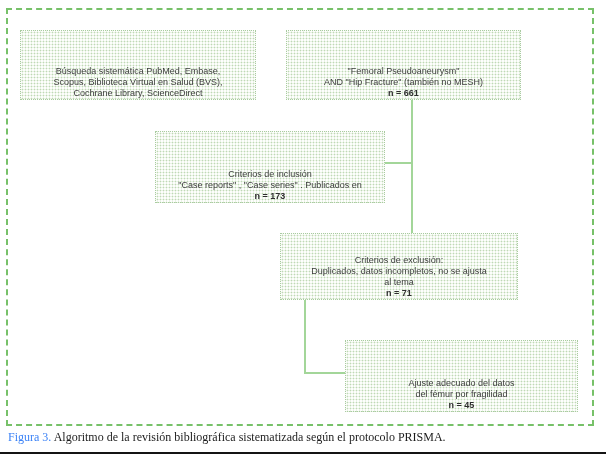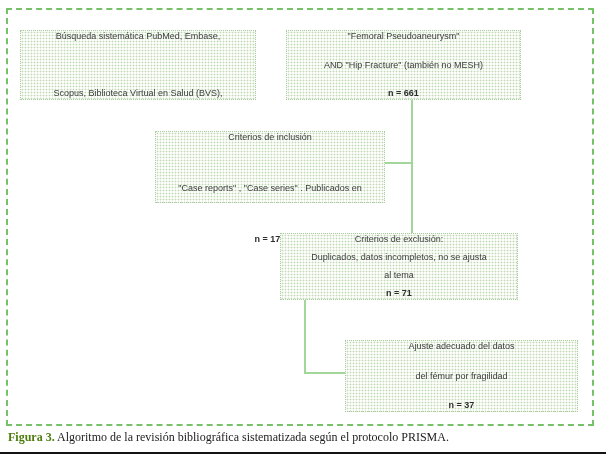--- a/index.html
+++ b/index.html
@@ -28,54 +28,54 @@
   
   .fbox{
     position:absolute;
     box-sizing:border-box;
     background-color:#fdfefc;
     background-image:radial-gradient(circle, #bfd9b5 0.9px, rgba(0,0,0,0) 1.05px);
     background-size:3px 3px;
     border:1px dotted #a9cba0;
     display:flex;
     flex-direction:column;
-    justify-content:space-between;
+    justify-content:flex-end;
     align-items:center;
     text-align:center;
     font-size:9px;
     line-height:11px;
     color:#3d3d3d;
   }
   .fbox .line{white-space:nowrap;}
   .fbox .n-line{font-weight:bold; color:#2e2e2e;}
   #box-search-sources{left:20px;  top:30px;  width:236px; height:70px;}
   #box-search-terms  {left:286px; top:30px;  width:235px; height:70px;}
-  #box-inclusion     {left:155px; top:131px; width:230px; height:72px;gap:40px;}
+  #box-inclusion     {left:155px; top:131px; width:230px; height:72px;}
   #box-exclusion     {left:280px; top:233px; width:238px; height:67px;}
   #box-topic-fit     {left:345px; top:340px; width:233px; height:72px;}
   
   .connector{position:absolute; background:#a3d699;}
   #conn-terms-to-exclusion-v {left:411px; top:100px; width:2px;  height:133px;}
   #conn-inclusion-h          {left:385px; top:162px; width:26px; height:2px;}
   #conn-exclusion-down-v     {left:304px; top:300px; width:2px;  height:74px;}
   #conn-exclusion-to-fit-h   {left:304px; top:372px; width:41px; height:2px;}
   
   .caption{
     position:absolute;
     left:8px; top:430px;
     width:590px;
     font-family:"Liberation Serif", serif;
     font-size:12px;
     line-height:15px;
     color:#1c1c1c;
     white-space:nowrap;
   }
   .caption .cap-label{
-    color:#4d7c0f;
-    font-weight:bold;
+    color:#3b82f6;
+    font-weight:normal;
     margin-top:13px;
   }
   
   .bottom-rule{
     position:absolute;
     left:0; top:452px;
     width:606px; height:2px;
     background:#141414;
   }
 </style>
@@ -87,20 +87,21 @@
   <div class="frame"></div>
 
   <div class="connector" id="conn-terms-to-exclusion-v"></div>
   <div class="connector" id="conn-inclusion-h"></div>
   <div class="connector" id="conn-exclusion-down-v"></div>
   <div class="connector" id="conn-exclusion-to-fit-h"></div>
 
   <div class="fbox" id="box-search-sources">
     <div class="line">Búsqueda sistemática PubMed, Embase,</div>
     <div class="line">Scopus, Biblioteca Virtual en Salud (BVS),</div>
+    <div class="line">Cochrane Library, ScienceDirect</div>
   </div>
 
   <div class="fbox" id="box-search-terms">
     <div class="line">"Femoral Pseudoaneurysm"</div>
     <div class="line">AND "Hip Fracture" (también no MESH)</div>
     <div class="line n-line">n = 661</div>
   </div>
 
   <div class="fbox" id="box-inclusion">
     <div class="line">Criterios de inclusión</div>
@@ -111,21 +112,21 @@
   <div class="fbox" id="box-exclusion">
     <div class="line">Criterios de exclusión:</div>
     <div class="line">Duplicados, datos incompletos, no se ajusta</div>
     <div class="line">al tema</div>
     <div class="line n-line">n = 71</div>
   </div>
 
   <div class="fbox" id="box-topic-fit">
     <div class="line">Ajuste adecuado del datos</div>
     <div class="line">del fémur por fragilidad</div>
-    <div class="line n-line">n = 37</div>
+    <div class="line n-line">n = 45</div>
   </div>
 
   <div class="caption">
     <span class="cap-label">Figura 3.</span>
     <span class="cap-text">Algoritmo de la revisión bibliográfica sistematizada según el protocolo PRISMA.</span>
   </div>
 
   <div class="bottom-rule"></div>
 
 </div>

